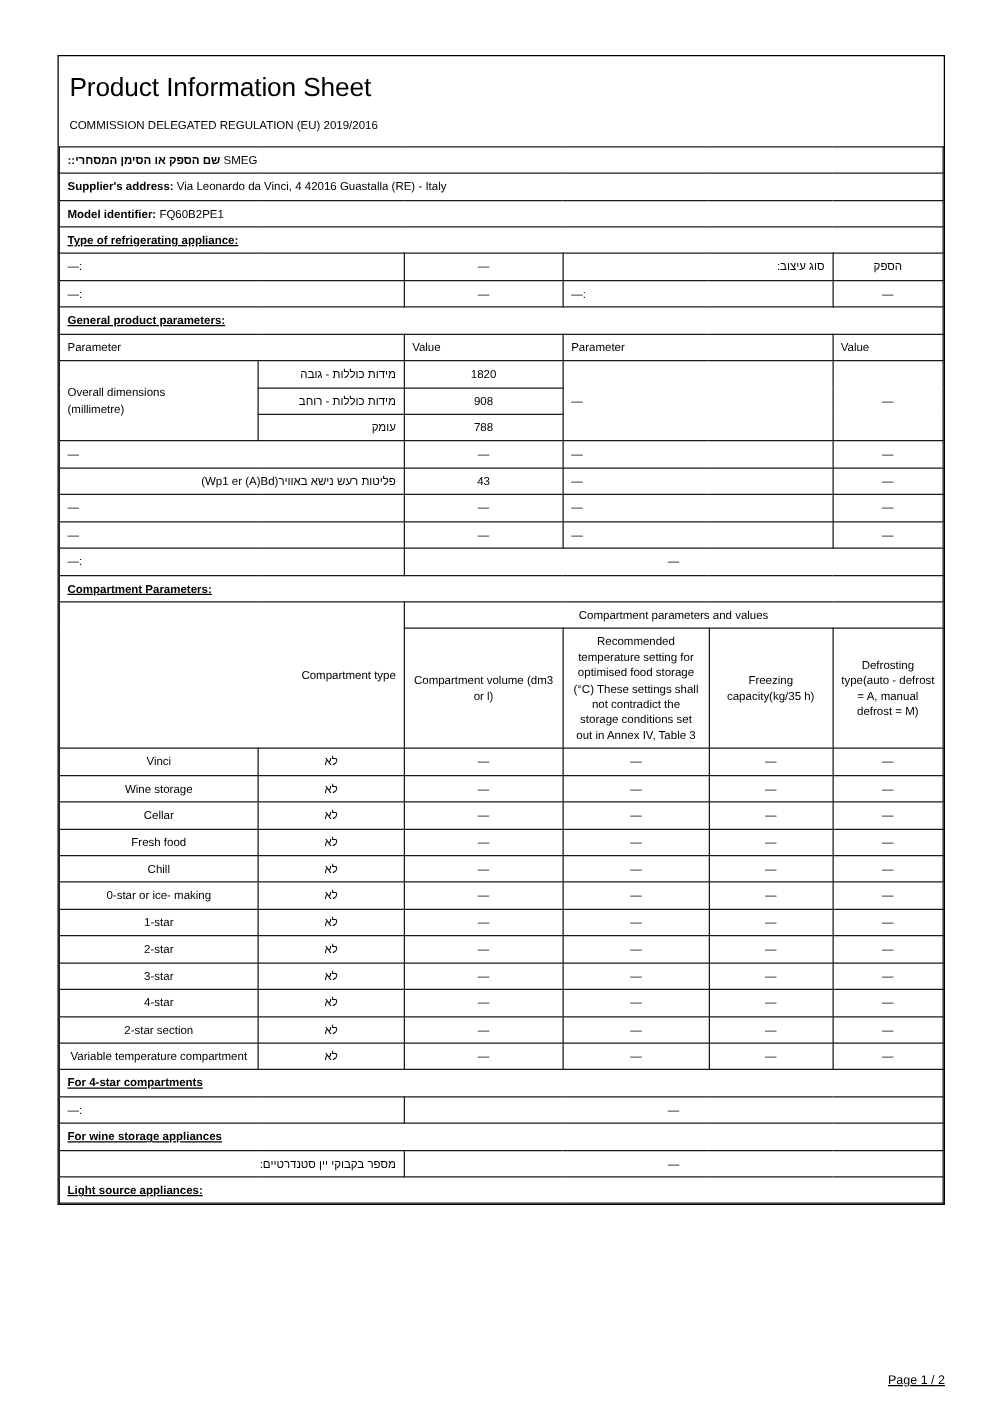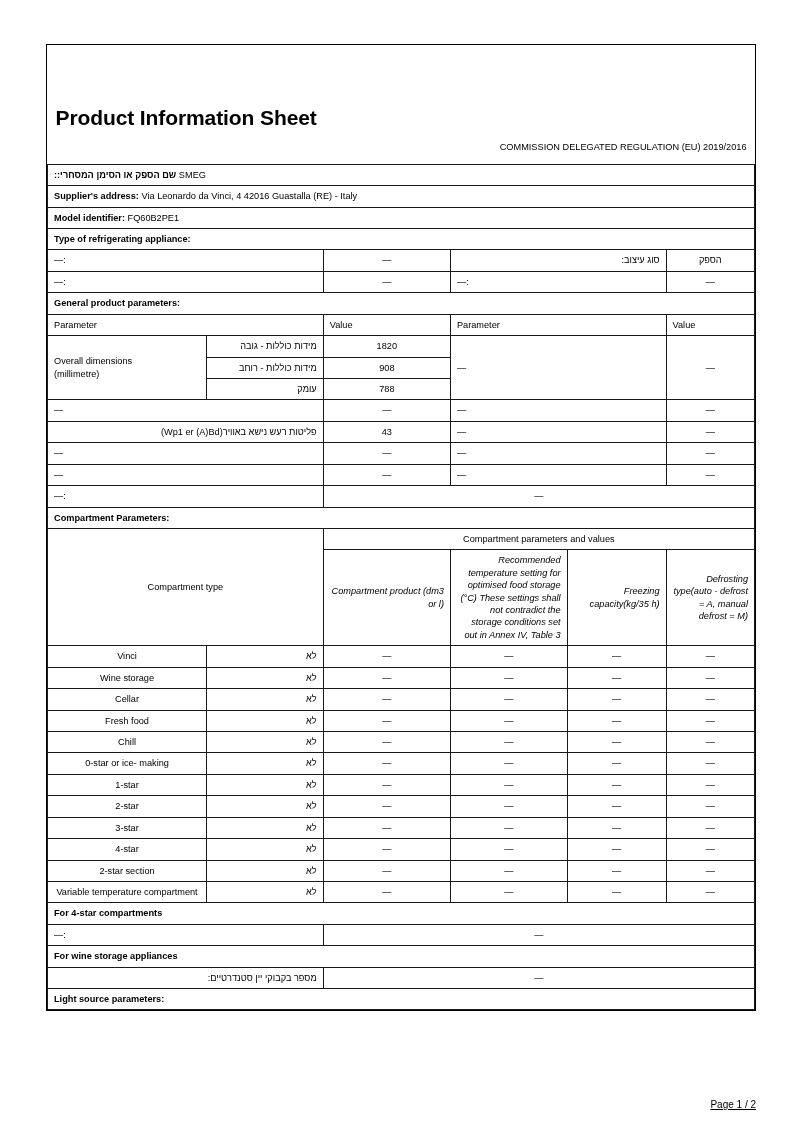--- a/index.html
+++ b/index.html
@@ -42,43 +42,41 @@
     line-height: 1.35;
     vertical-align: middle;
     word-wrap: break-word;
   }
   .title-cell {
     border: none !important;
     padding: 12px 8px 6px 8px !important;
   }
   .doc-title {
     font-size: 21px;
-    font-weight: bold;
+    font-weight: normal;
     letter-spacing: -0.1px;
-    margin-top: 47px;
   }
   .regulation {
     font-size: 9.2px;
     padding-top: 9px;
     padding-bottom: 4px;
-    text-align: right;
   }
   .bold { font-weight: bold; }
   .ctr { text-align: center; }
-  .rtl { direction: rtl; unicode-bidi: bidi-override; text-align: right; }
-  .label-row td { font-weight: bold; }
+  .rtl { direction: rtl; unicode-bidi: bidi-override; }
+  .label-row td { font-weight: bold; text-decoration: underline; }
   .footer {
     position: absolute;
     right: 46px;
     bottom: 24px;
     font-size: 10px;
     text-decoration: underline;
   }
-  .comp-head td { text-align: right; font-size: 9.2px; line-height: 1.5; font-style: italic; }
-  .comp-type-label { text-align: center; padding-left: 6px !important; }
+  .comp-head td { text-align: center; font-size: 9.2px; line-height: 1.5; }
+  .comp-type-label { text-align: right; padding-left: 6px !important; }
 </style>
 </head>
 <body>
 
 <div class="page">
 
   <div class="sheet">
     <table class="doc">
       <colgroup>
         <col style="width:22.5%">
@@ -201,21 +199,21 @@
 
       <tr class="label-row">
         <td colspan="6">Compartment Parameters:</td>
       </tr>
 
       <tr>
         <td colspan="2" rowspan="2" class="comp-type-label">Compartment type</td>
         <td colspan="4" class="ctr">Compartment parameters and values</td>
       </tr>
       <tr class="comp-head">
-        <td>Compartment product (dm3 or l)</td>
+        <td>Compartment volume (dm3 or l)</td>
         <td>Recommended temperature setting for optimised food storage (°C) These settings shall not contradict the storage conditions set out in Annex IV, Table 3</td>
         <td>Freezing capacity(kg/35 h)</td>
         <td>Defrosting type(auto - defrost = A, manual defrost = M)</td>
       </tr>
 
       <tr>
         <td class="ctr">Vinci</td>
         <td class="ctr rtl">לא</td>
         <td class="ctr">—</td>
         <td class="ctr">—</td>
@@ -321,20 +319,20 @@
 
       <tr class="label-row">
         <td colspan="6">For wine storage appliances</td>
       </tr>
       <tr>
         <td colspan="2" class="rtl">מספר בקבוקי יין סטנדרטיים:</td>
         <td colspan="4" class="ctr">—</td>
       </tr>
 
       <tr class="label-row">
-        <td colspan="6">Light source parameters:</td>
+        <td colspan="6">Light source appliances:</td>
       </tr>
     </tbody>
       </table>
   </div>
 
   <div class="footer">Page 1 / 2</div>
 </div>
 
 </body></html>

